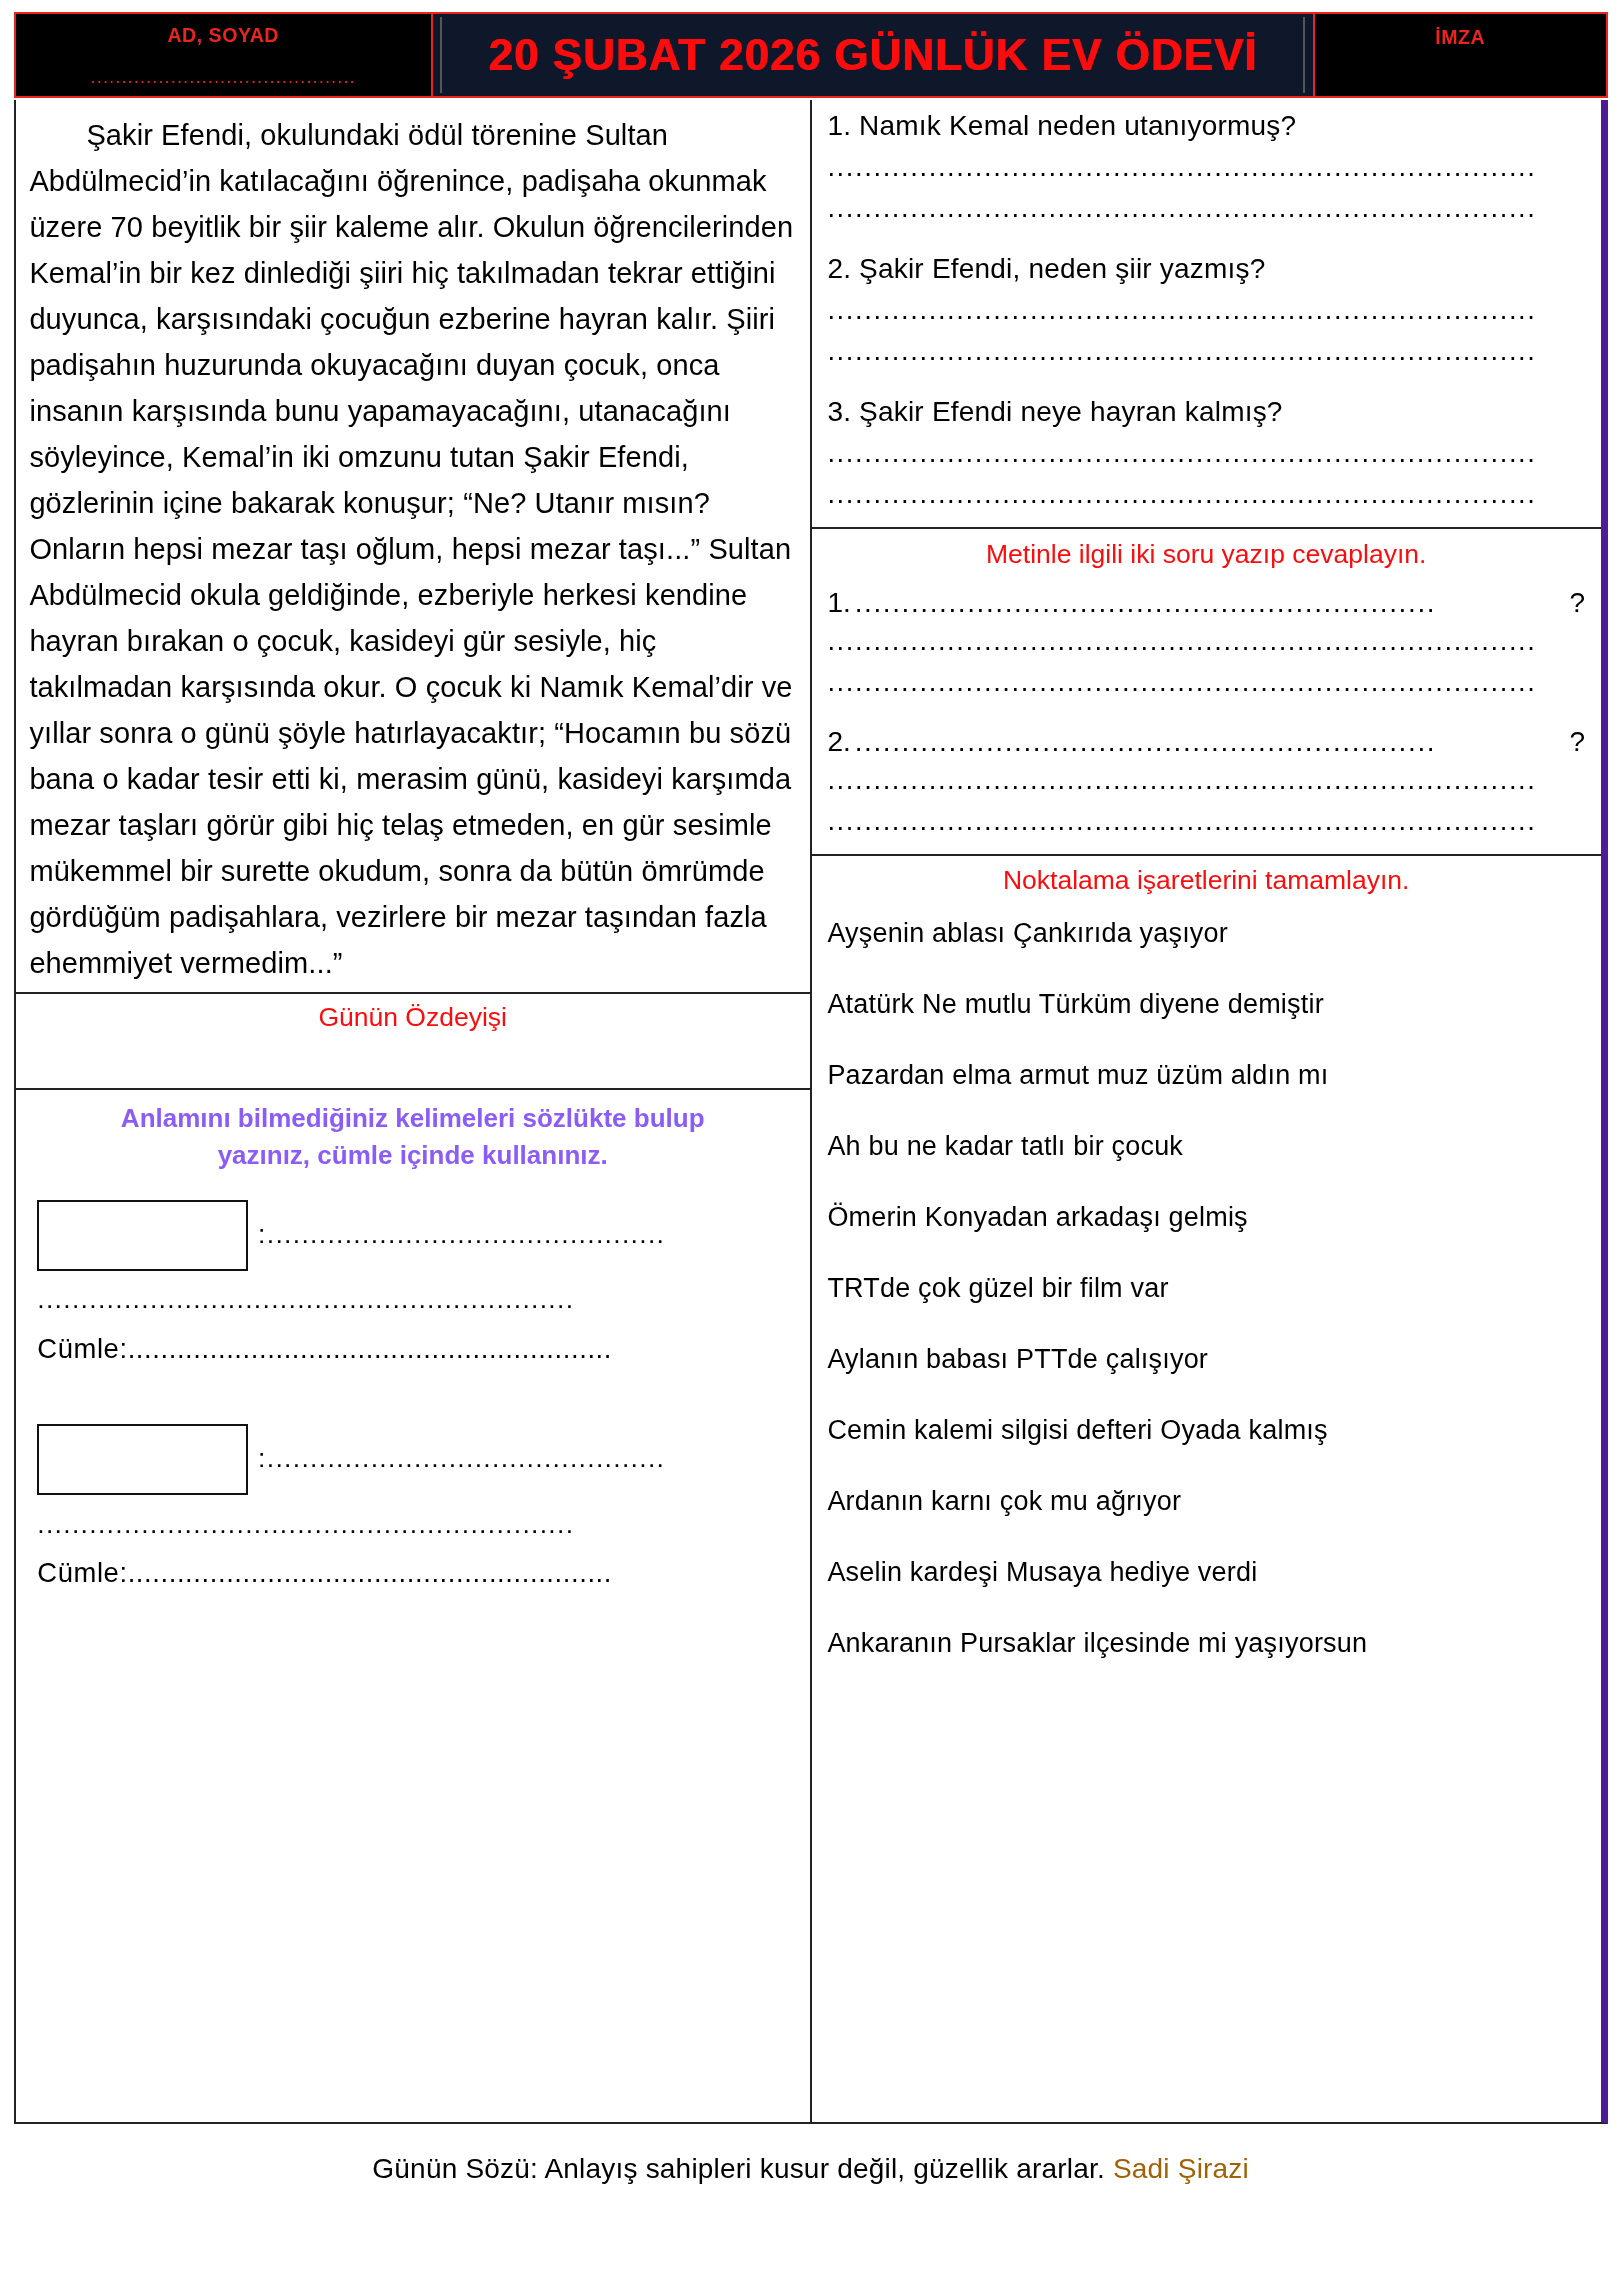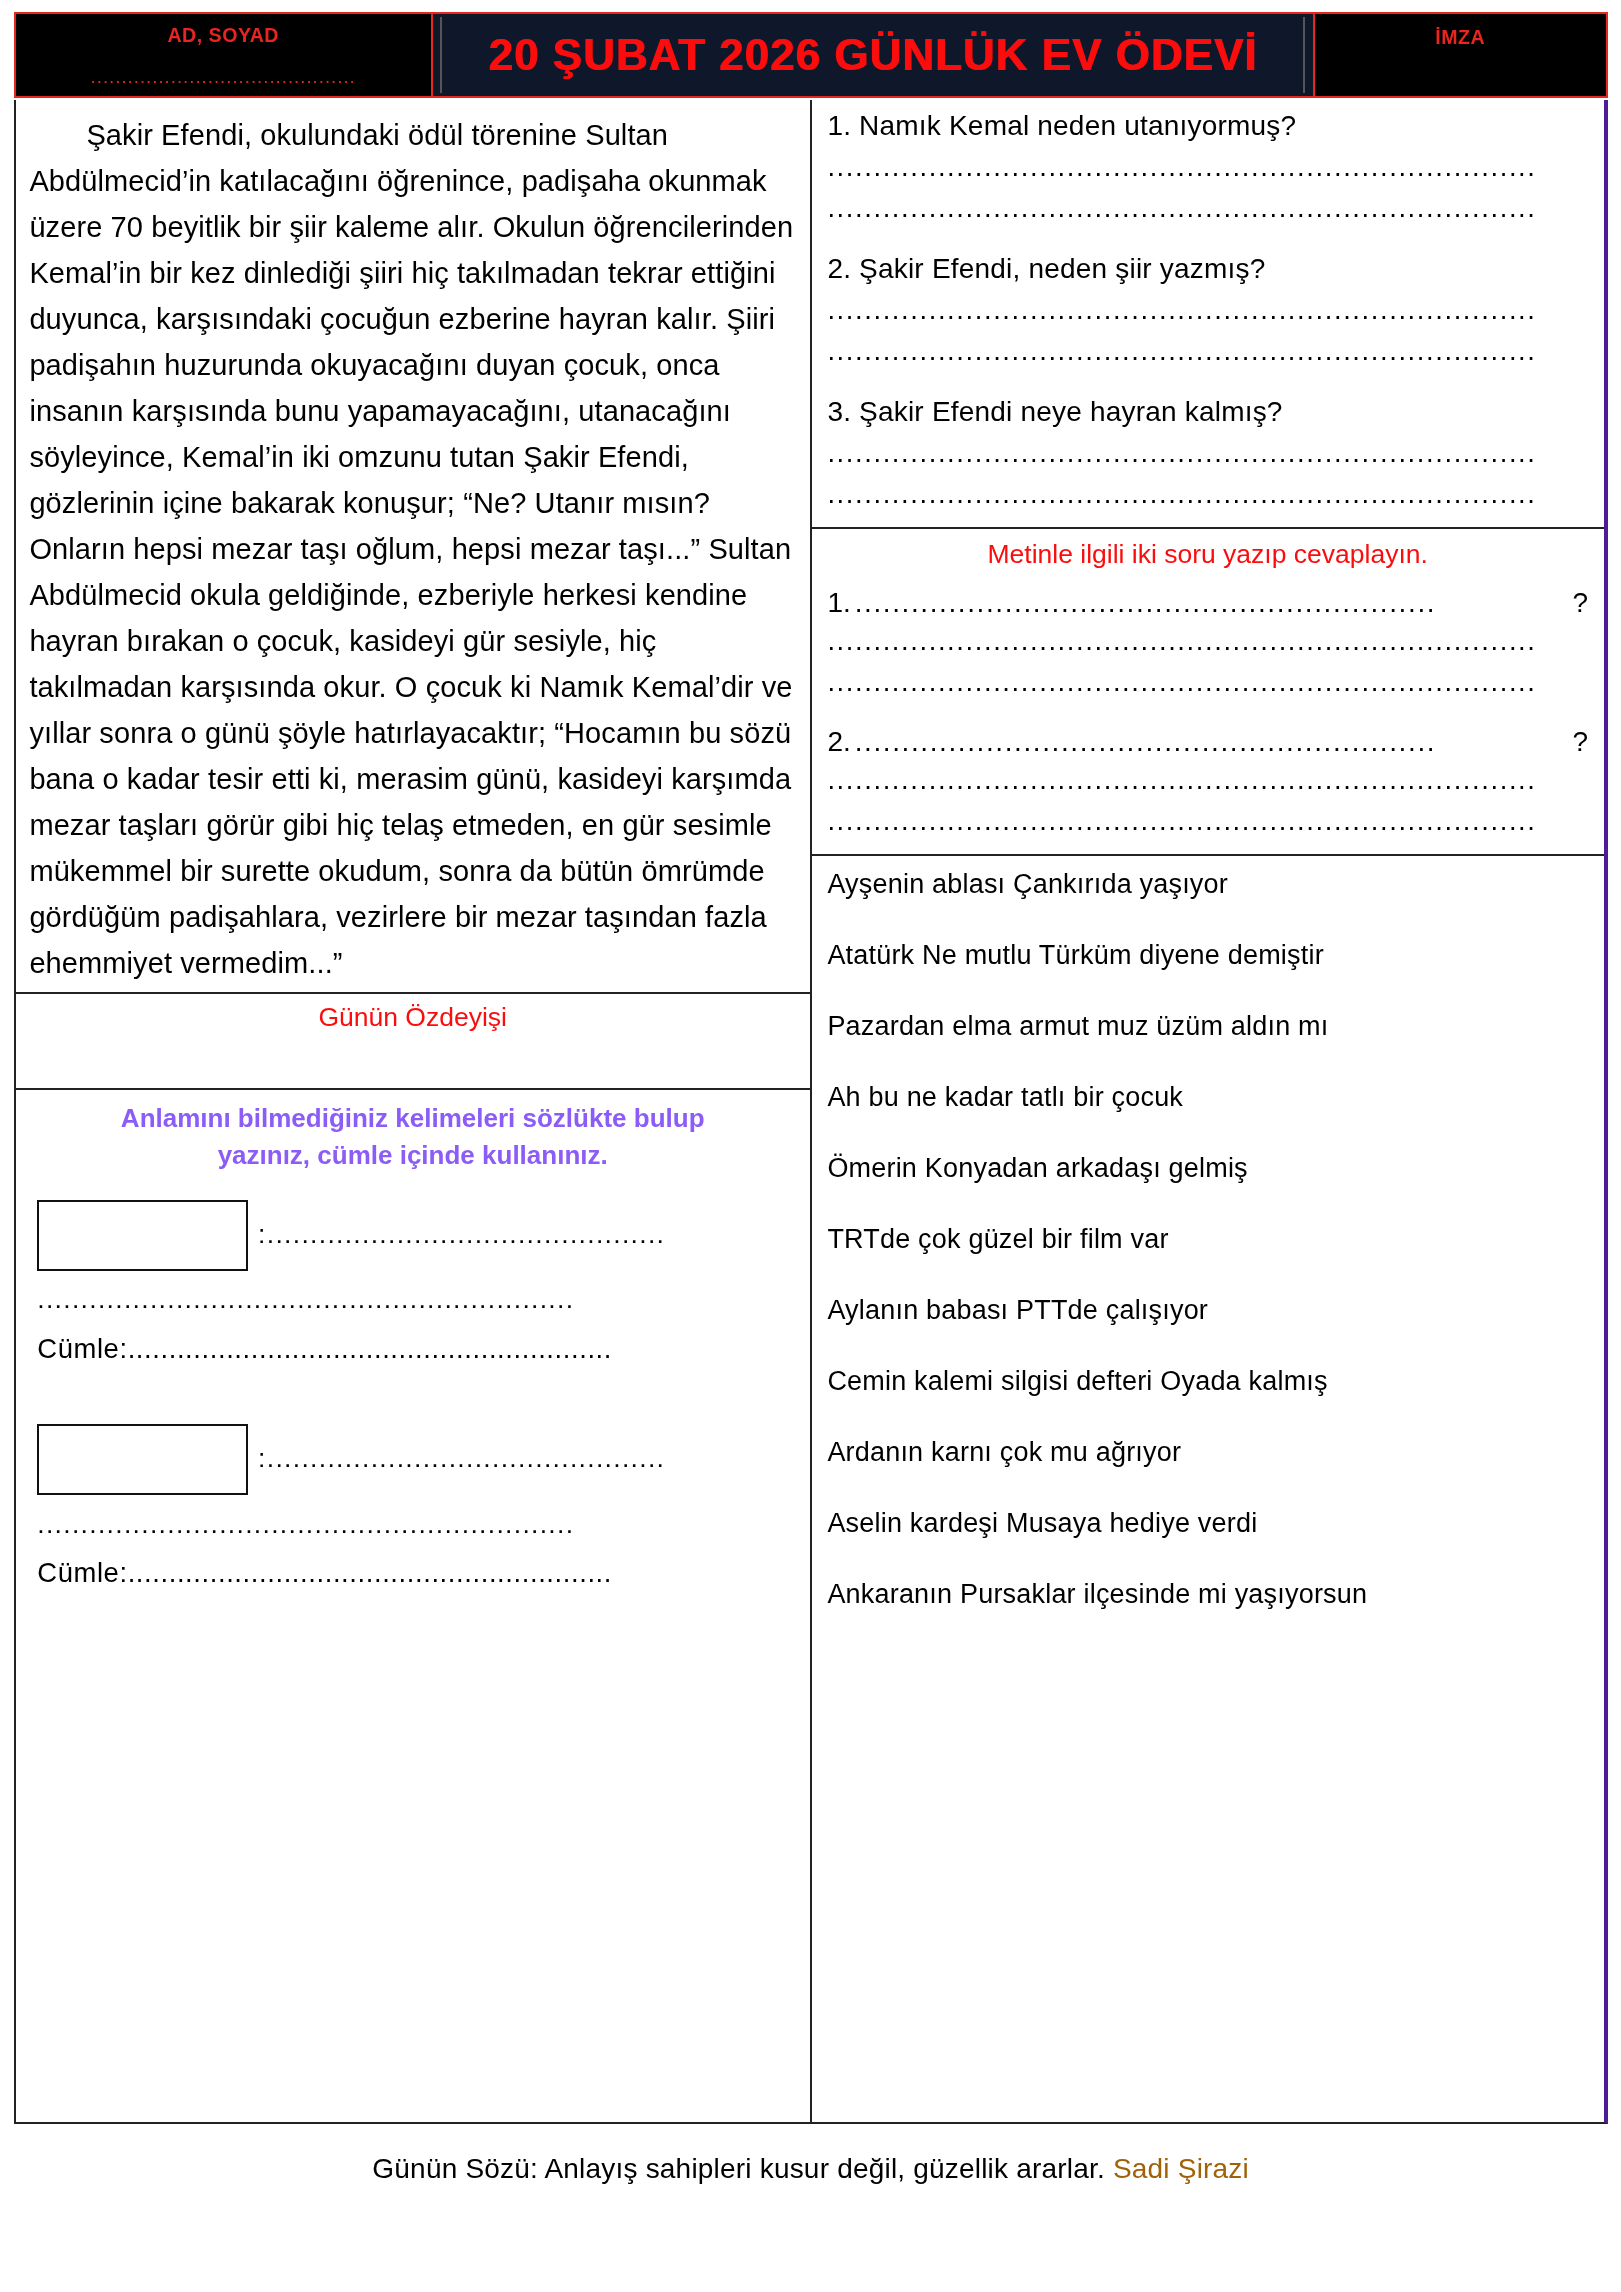--- a/index.html
+++ b/index.html
@@ -93,21 +93,21 @@
   }
   .title-rule-left { left: 7.8px; }
   .title-rule-right { right: 7.8px; }
 
   
   .body-wrap {
     display: flex;
     width: 1594px;
     box-sizing: border-box;
     border-left: 2px solid #222;
-    border-right: 4px solid #4c1d95;
+    border-right: 7px solid #4c1d95;
     border-bottom: 2px solid #222;
     height: 2024px;
     margin-top: 2px;
   }
   .col-left {
     width: 796px;
     box-sizing: border-box;
     border-right: 2px solid #222;
     display: flex;
     flex-direction: column;
@@ -344,20 +344,21 @@
         <div class="num-line">
           <span class="num">2.</span>
           <span class="dots">..............................................................</span>
           <span class="qm">?</span>
         </div>
         <div class="ans-dots">.............................................................................</div>
         <div class="ans-dots">.............................................................................</div>
       </div>
 
       <div class="rbox">
+        <div class="rbox-title">Noktalama işaretlerini tamamlayın.</div>
         <div class="punct-list">
           <div class="punct-item">Ayşenin ablası Çankırıda yaşıyor</div>
           <div class="punct-item">Atatürk Ne mutlu Türküm diyene demiştir</div>
           <div class="punct-item">Pazardan elma armut muz üzüm aldın mı</div>
           <div class="punct-item">Ah bu ne kadar tatlı bir çocuk</div>
           <div class="punct-item">Ömerin Konyadan arkadaşı gelmiş</div>
           <div class="punct-item">TRTde çok güzel bir film var</div>
           <div class="punct-item">Aylanın babası PTTde çalışıyor</div>
           <div class="punct-item">Cemin kalemi silgisi defteri Oyada kalmış</div>
           <div class="punct-item">Ardanın karnı çok mu ağrıyor</div>

